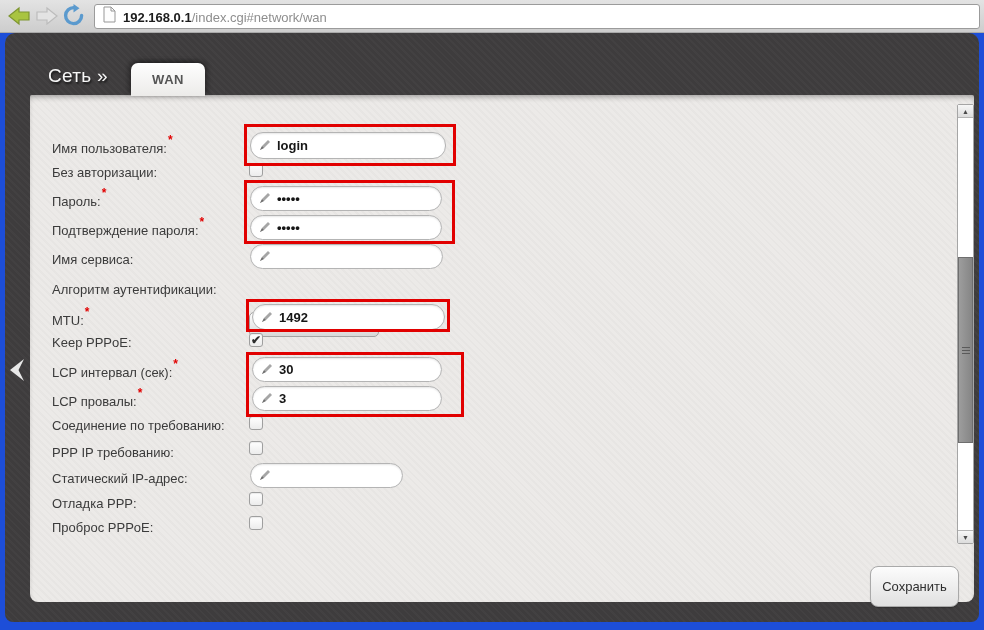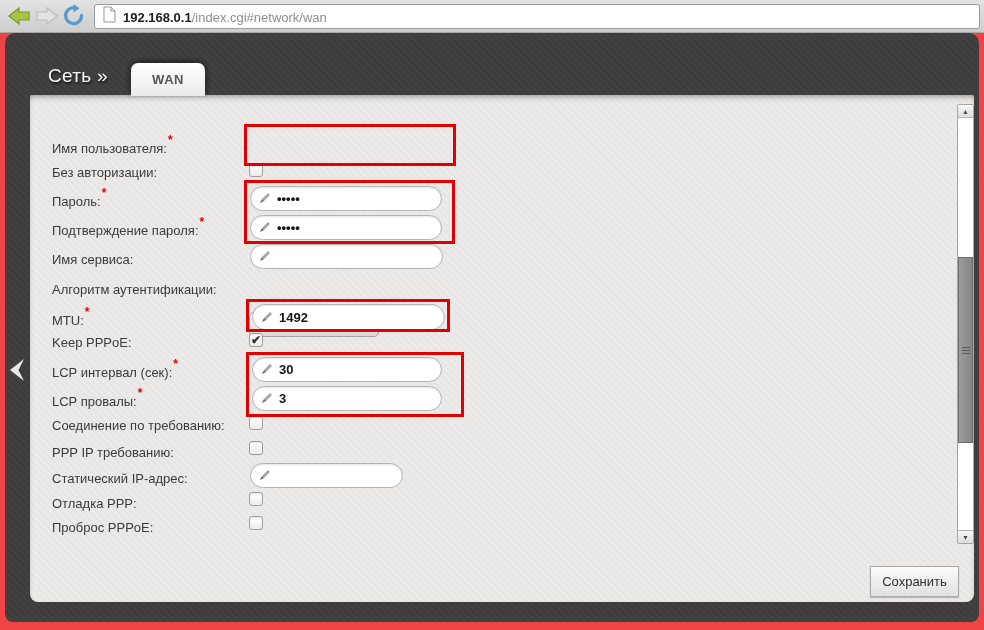--- a/index.html
+++ b/index.html
@@ -1,17 +1,17 @@
 <!DOCTYPE html>
 <html><head>
 <meta charset="utf-8">
 <style>
   * { margin:0; padding:0; box-sizing:border-box; }
   body { background:#0d0d0d; font-family:"Liberation Sans", sans-serif; }
-  #page { position:relative; width:984px; height:630px; background:#ef4444; overflow:hidden; }
+  #page { position:relative; width:984px; height:630px; background:#1d4ed8; overflow:hidden; }
 
   
   .toolbar { position:absolute; left:0; top:0; width:984px; height:33px;
     background:linear-gradient(#e3e3e3,#cdcdcd); border-bottom:1px solid #a9a9a9; }
   .nav-btn { position:absolute; top:6px; width:24px; height:20px; cursor:pointer; }
   .refresh-btn { position:absolute; left:62px; top:4px; width:24px; height:24px; cursor:pointer; }
   .url-bar { position:absolute; left:94px; right:4px; top:4px; height:25px; background:#fff;
     border:1px solid #9b9b9b; border-radius:3px; display:flex; align-items:center;
     padding:0 8px; gap:7px; }
   .url-host { font-size:13px; font-weight:bold; color:#1c1c1c; }
@@ -53,22 +53,22 @@
     font-size:12px; line-height:12px; font-weight:bold; color:#2d2d2d;
     box-shadow:inset 0 1px 1px rgba(0,0,0,0.08); }
 
   .selectbox { position:absolute; display:flex; align-items:center; gap:22px;
     background:linear-gradient(#ffffff,#d8d8d8); border:1px solid #a2a2a2; border-radius:5px;
     padding:0 8px; font-size:13px; font-weight:bold; color:#1a1a1a; cursor:pointer;margin-top:38px; }
   .selectbox .arrow { margin-left:auto; font-size:9px; color:#1a1a1a; }
 
   .errbox { position:absolute; border:3px solid #e10000; pointer-events:none; z-index:5; }
 
-  .save-btn { position:absolute; left:840px; top:471px; width:89px; height:31px;
-    background:linear-gradient(#fcfcfc,#e0e0e0); border:1px solid #a9a9a9; border-radius:0;
+  .save-btn { position:absolute; left:840px; top:471px; width:89px; height:41px;
+    background:linear-gradient(#fcfcfc,#e0e0e0); border:1px solid #a9a9a9; border-radius:8px;
     font-size:13px; color:#2e2e2e; display:flex; align-items:center; justify-content:center;
     cursor:pointer; box-shadow:0 1px 1px rgba(0,0,0,0.2); font-family:"Liberation Sans", sans-serif; }
 
   
   .sbar { position:absolute; left:927px; top:9px; width:17px; height:440px;
     background:#fff; border:1px solid #a5a5a5; border-radius:2px; }
   .sbtn { position:absolute; left:0; width:15px; height:13px; background:linear-gradient(#f7f7f7,#dcdcdc);
     border-bottom:1px solid #b5b5b5; text-align:center; font-size:7px; line-height:13px; color:#4a4a4a; cursor:pointer; }
   .sbtn.down { bottom:0; border-bottom:none; border-top:1px solid #b5b5b5; }
   .sthumb { position:absolute; left:0px; top:152px; width:15px; height:186px; cursor:grab;
@@ -146,20 +146,29 @@
     <div class="lbl" style="top:214px;"><span>MTU:</span><sup class="req">*</sup></div>
     <div class="lbl" style="top:236px;"><span>Keep PPPoE:</span><sup class="req"></sup></div>
     <div class="lbl" style="top:266px;"><span>LCP интервал (сек):</span><sup class="req">*</sup></div>
     <div class="lbl" style="top:295px;"><span>LCP провалы:</span><sup class="req">*</sup></div>
     <div class="lbl" style="top:319px;"><span>Соединение по требованию:</span><sup class="req"></sup></div>
     <div class="lbl" style="top:346px;"><span>PPP IP требованию:</span><sup class="req"></sup></div>
     <div class="lbl" style="top:372px;"><span>Статический IP-адрес:</span><sup class="req"></sup></div>
     <div class="lbl" style="top:397px;"><span>Отладка PPP:</span><sup class="req"></sup></div>
     <div class="lbl" style="top:421px;"><span>Проброс PPPoE:</span><sup class="req"></sup></div>
 
+    <div class="field" style="left:220px;top:37px;width:196px;height:27px;">
+      <span class="pencil">
+          <svg width="13" height="13" viewBox="0 0 13 13">
+            <path d="M2 11 L4 7 L10 1 L12 3 L6 9 Z" fill="#a6a6a6"></path>
+            <polygon points="2,11 4,7.2 5.8,9 " fill="#6e6e6e"></polygon>
+          </svg>
+        </span>
+      <input class="fin" value="login" style="">
+    </div>
 
     <div class="cbx" style="left:219px;top:68px;"><span></span></div>
 
     <div class="field" style="left:220px;top:91px;width:192px;height:25px;">
       <span class="pencil">
           <svg width="13" height="13" viewBox="0 0 13 13">
             <path d="M2 11 L4 7 L10 1 L12 3 L6 9 Z" fill="#a6a6a6"></path>
             <polygon points="2,11 4,7.2 5.8,9 " fill="#6e6e6e"></polygon>
           </svg>
         </span>

